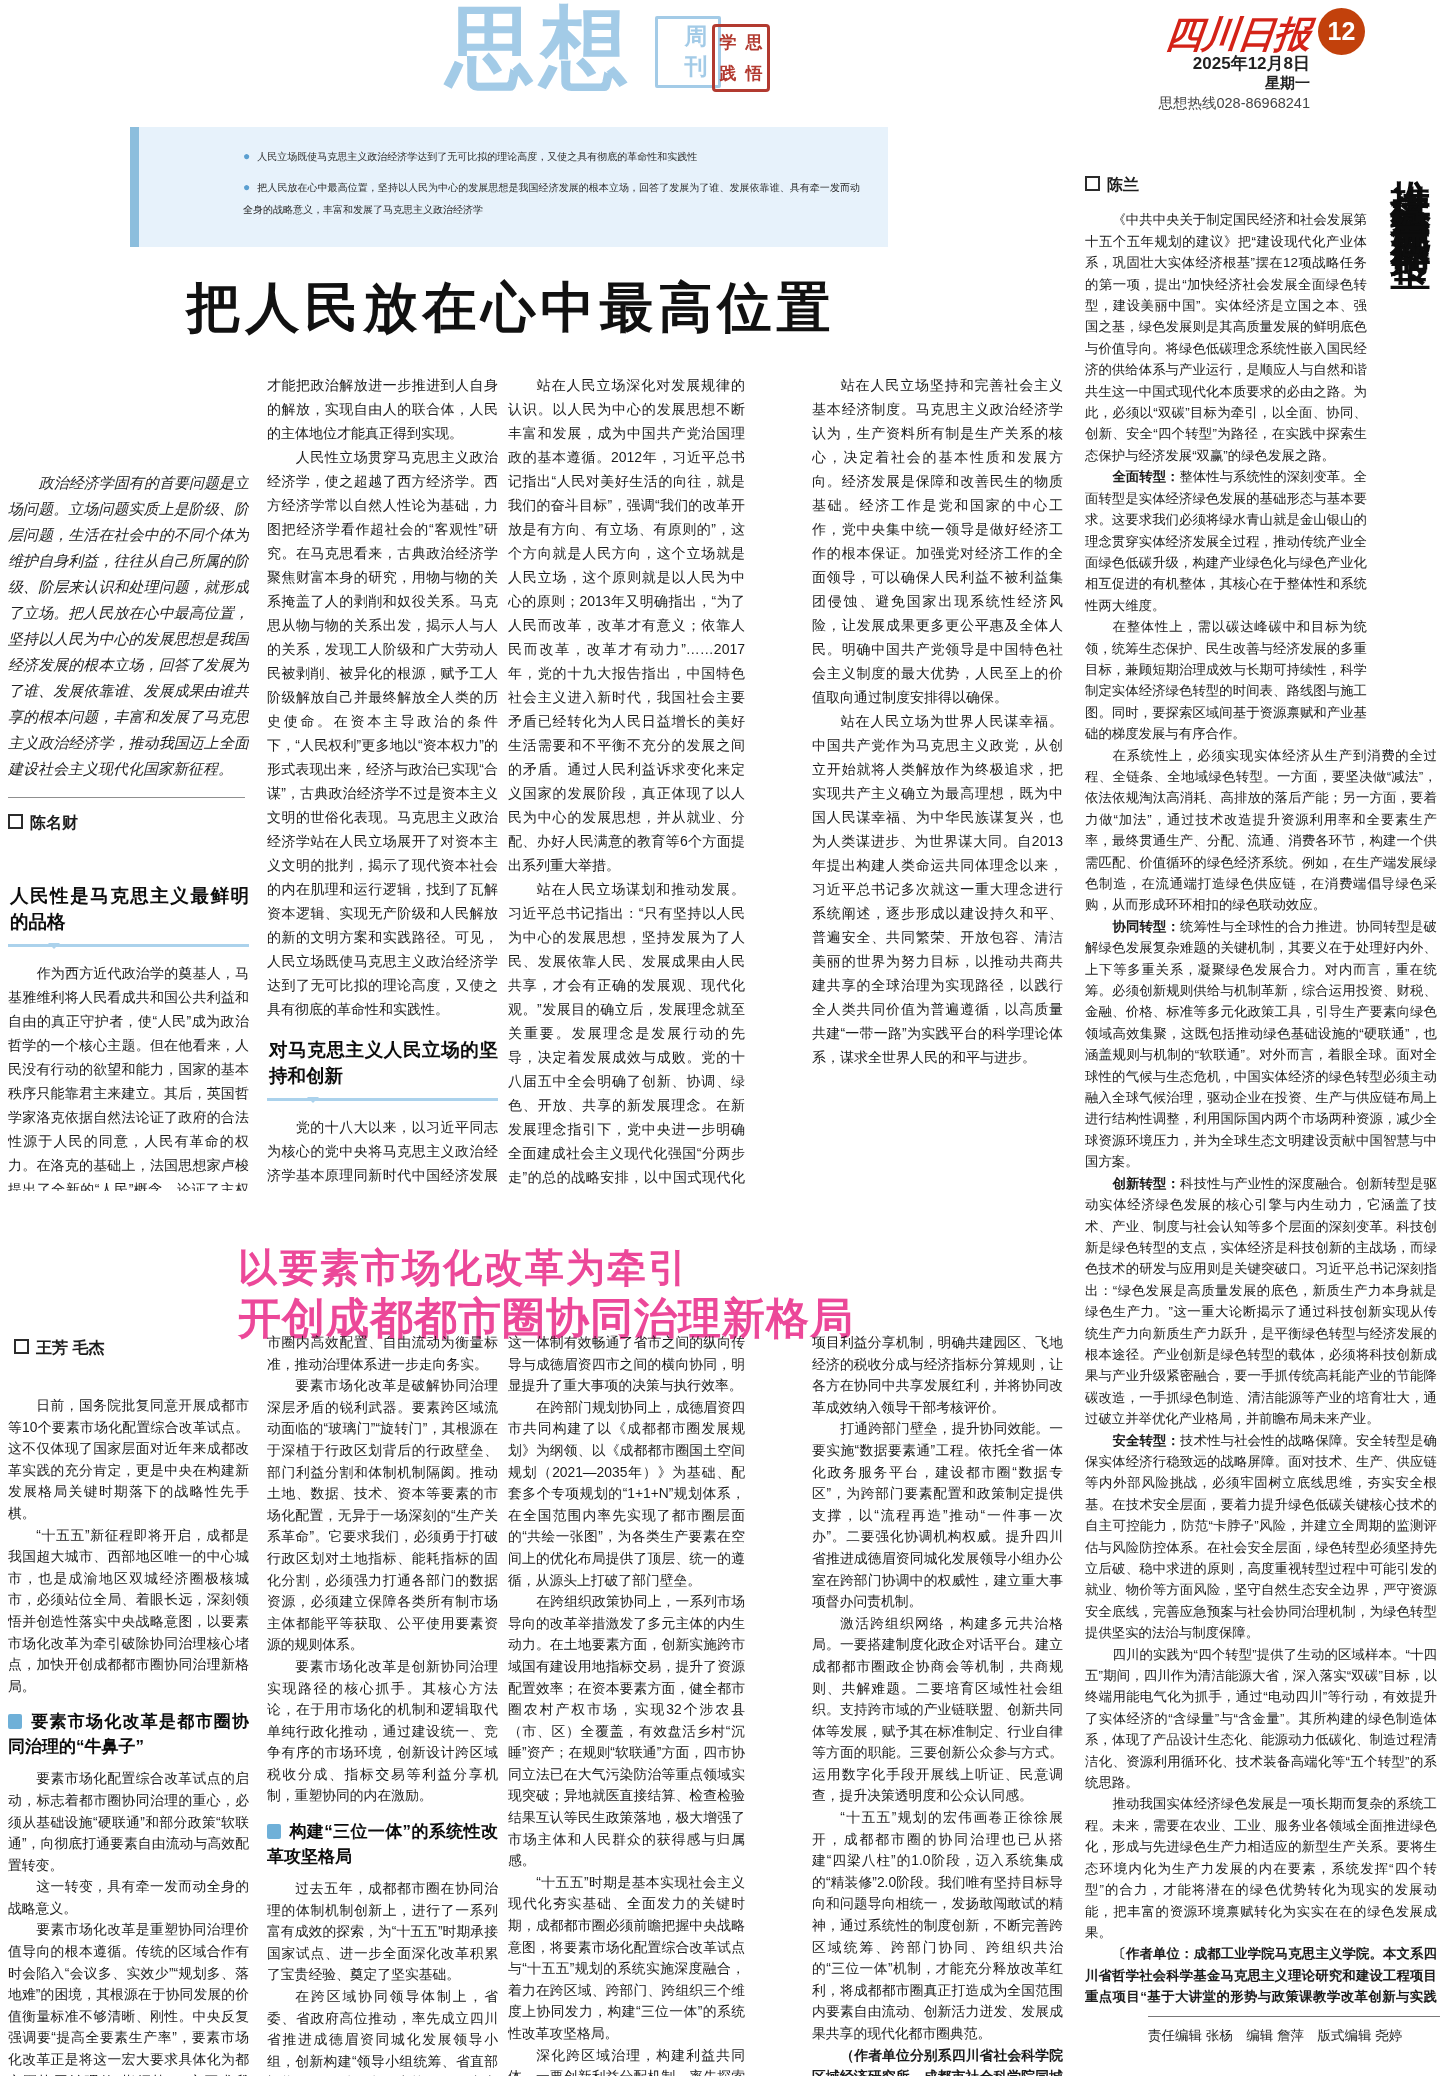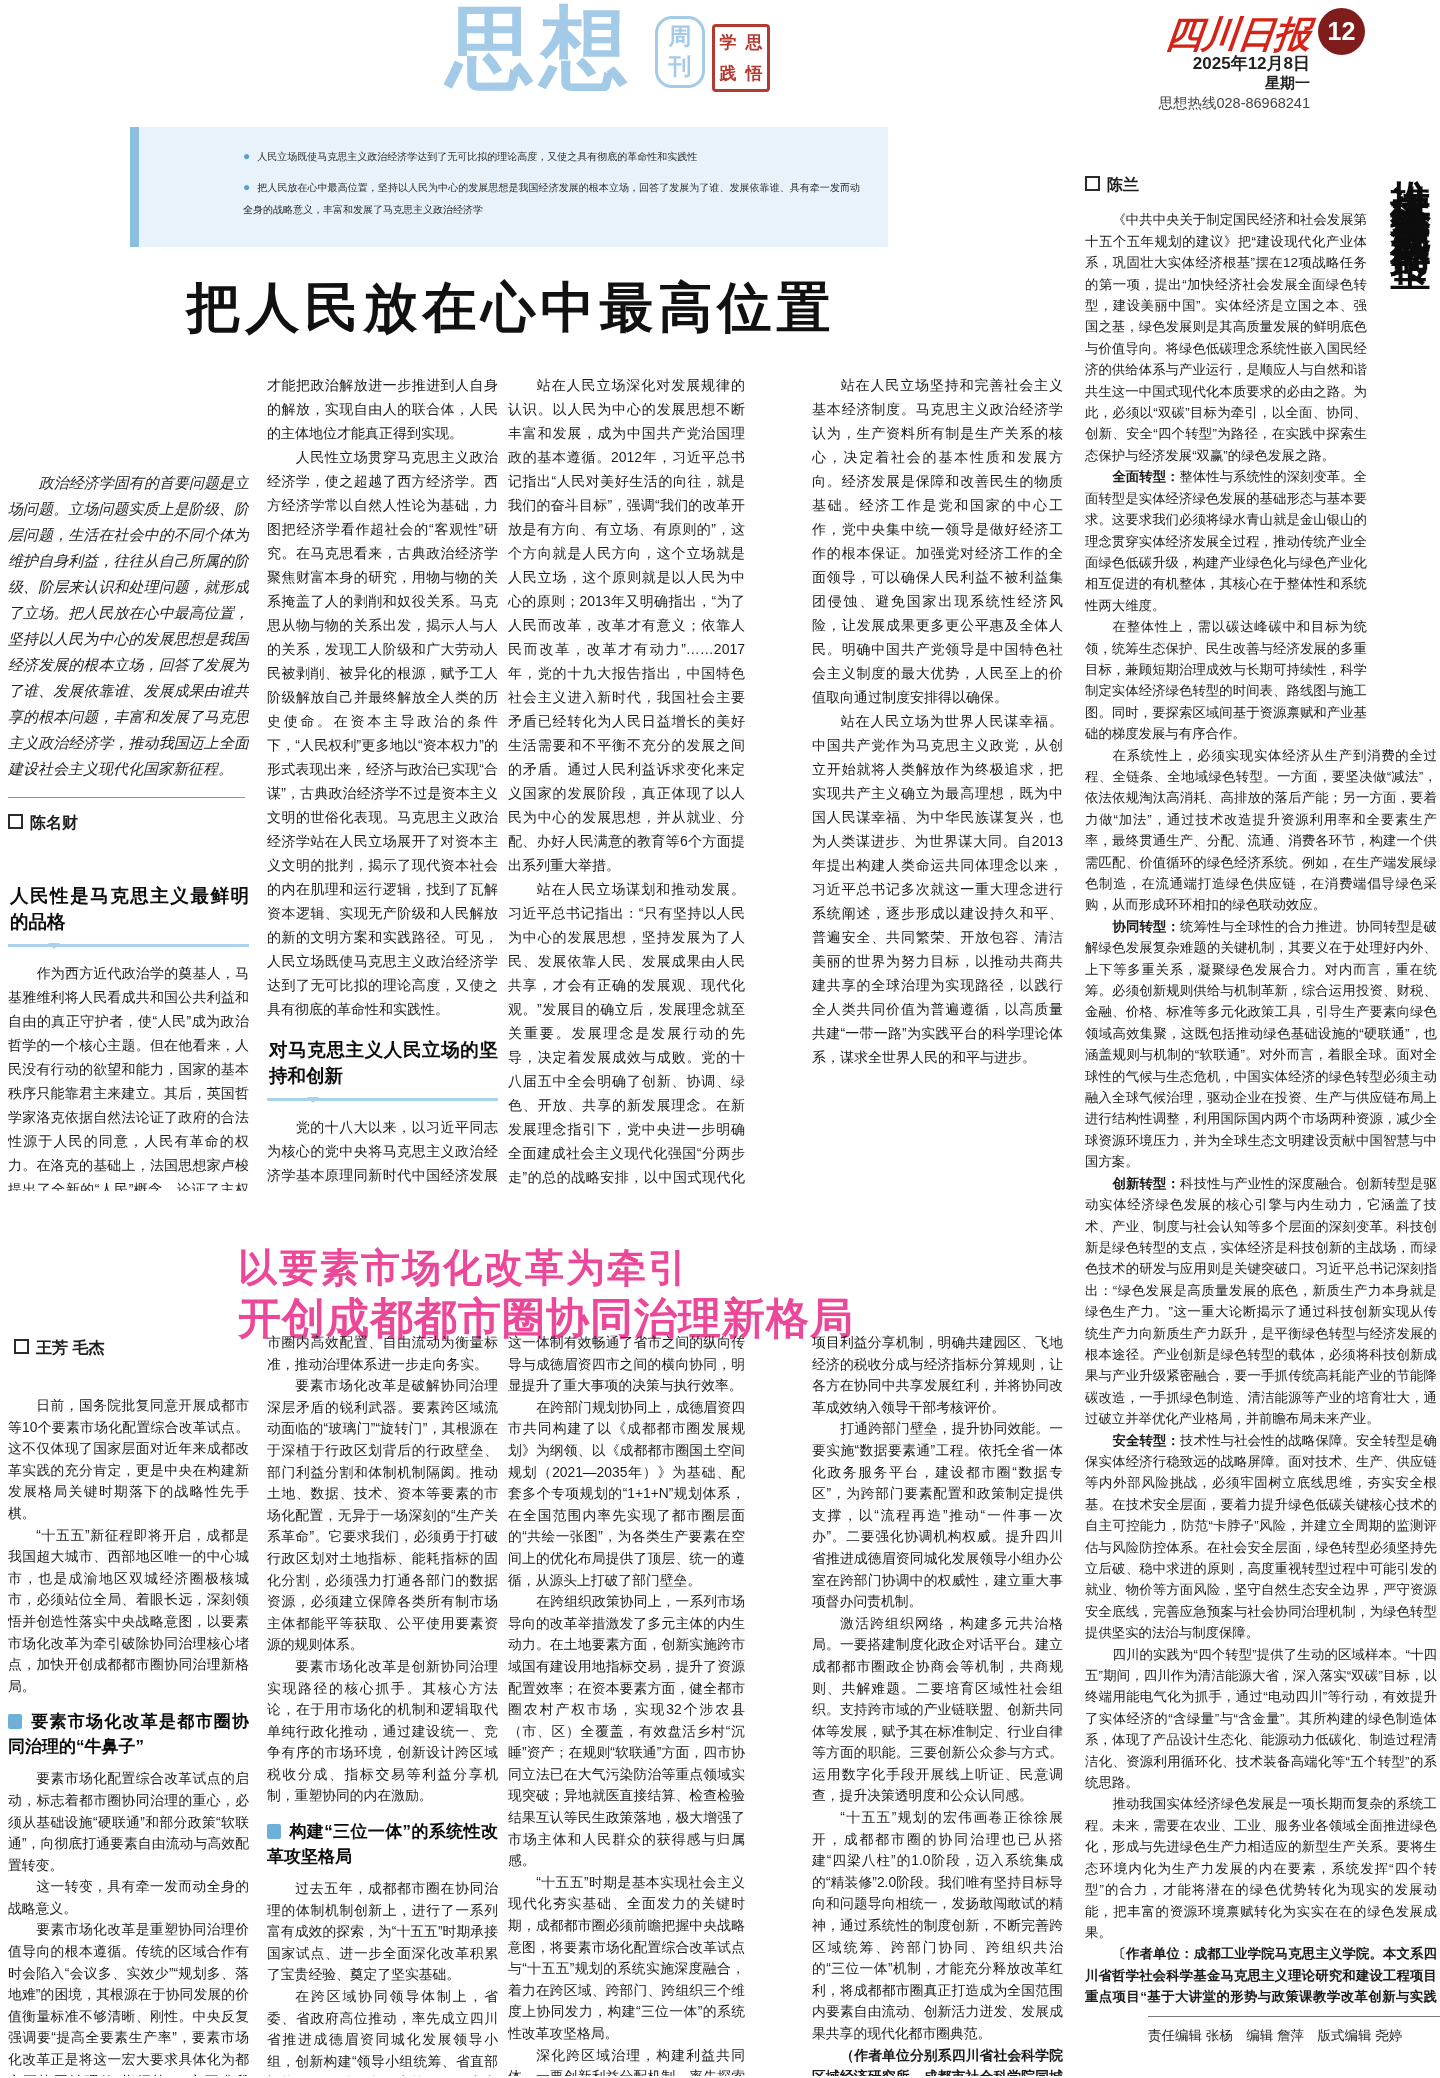--- a/index.html
+++ b/index.html
@@ -1,28 +1,28 @@
 <!DOCTYPE html>
 <html><head>
 <meta charset="utf-8">
 <style>
   html,body{margin:0;padding:0;background:#f2f2f2;}
   .page{position:relative;width:1440px;height:2078px;background:#ffffff;margin:0 auto;overflow:hidden;
         font-family:"Liberation Sans","DejaVu Sans",sans-serif;color:#1c1c1c;}
   .abs{position:absolute;}
   
   .mast-title{left:446px;top:0px;font-size:88px;font-weight:900;color:#a3cbe7;letter-spacing:6px;line-height:96px;}
-  .mast-weekly{left:655px;top:16px;width:44px;height:64px;border:3px solid #a3cbe7;border-radius:17px;
-     color:#a3cbe7;font-size:23px;font-weight:800;text-align:center;line-height:30px;padding-top:2px;}
+  .mast-weekly{left:655px;top:16px;width:44px;height:64px;border:3px solid #a3cbe7;border-radius:2px;
+     color:#a3cbe7;font-size:23px;font-weight:800;text-align:center;line-height:30px;padding-top:2px;padding-left:16px;}
   .mast-seal{left:712px;top:24px;width:52px;height:62px;border:3px solid #b23a30;border-radius:4px;
      display:grid;grid-template-columns:1fr 1fr;align-items:center;justify-items:center;
      color:#b23a30;font-size:17px;font-weight:900;font-family:"Liberation Serif",serif;}
   .paper-name{left:1138px;top:10px;width:172px;text-align:right;font-family:"DejaVu Serif","Liberation Serif",serif;
      font-style:italic;font-weight:900;font-size:37px;color:#d42318;letter-spacing:-1px;transform:skewX(-6deg);}
-  .page-circle{left:1318px;top:8px;width:47px;height:47px;border-radius:50%;background:#7f1d1d;color:#fff;
+  .page-circle{left:1318px;top:8px;width:47px;height:47px;border-radius:50%;background:#c2410c;color:#fff;
      font-size:25px;font-weight:800;text-align:center;line-height:47px;}
   .date1{left:1040px;top:52px;width:270px;text-align:right;font-size:17px;font-weight:600;color:#222;}
   .date2{left:1040px;top:74px;width:270px;text-align:right;font-size:15px;font-weight:600;color:#222;}
   .hotline{left:1040px;top:94px;width:270px;text-align:right;font-size:14.5px;color:#444;}
   
   .hlbox{left:130px;top:127px;width:758px;height:120px;background:#e7f2fb;border-left:9px solid #8cbedd;
      padding:18px 28px 0 104px;box-sizing:border-box;}
   .hlbox p{margin:0 0 7px 0;font-size:10px;line-height:22.5px;color:#2a2a2a;text-align:justify;}
   .hlbox p::before{content:"●";color:#5b9fd0;font-size:12px;margin-right:7px;}
   

